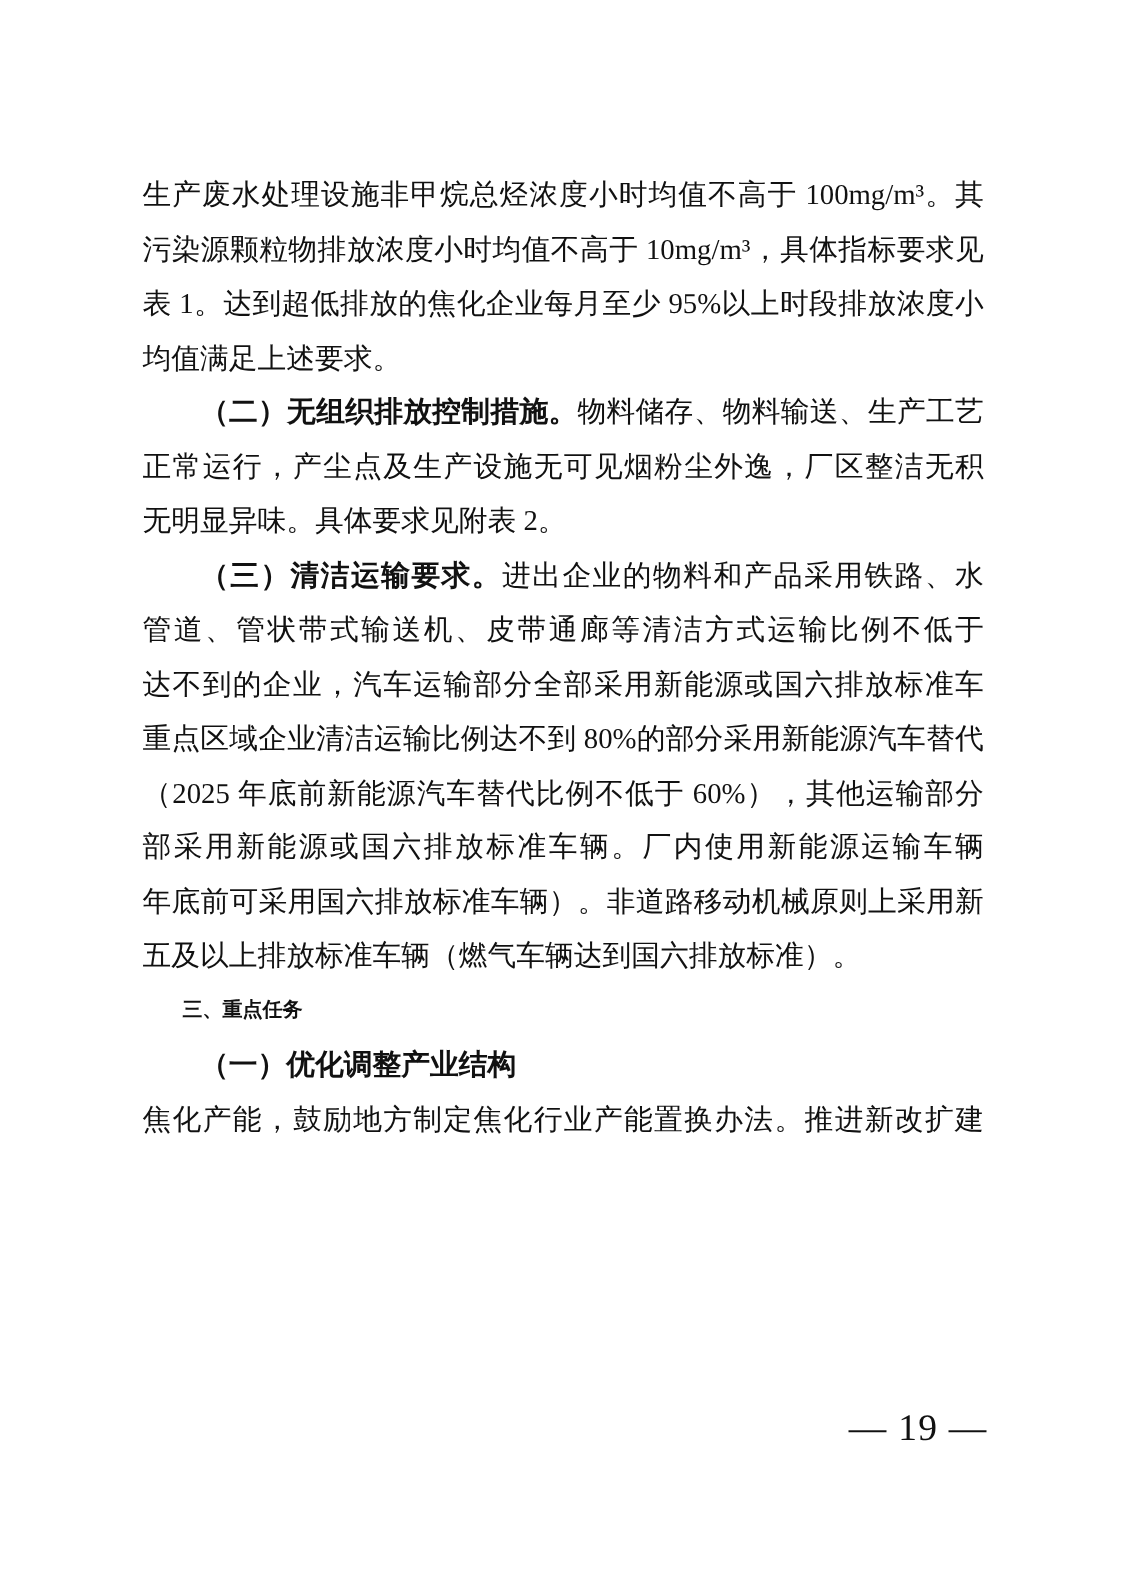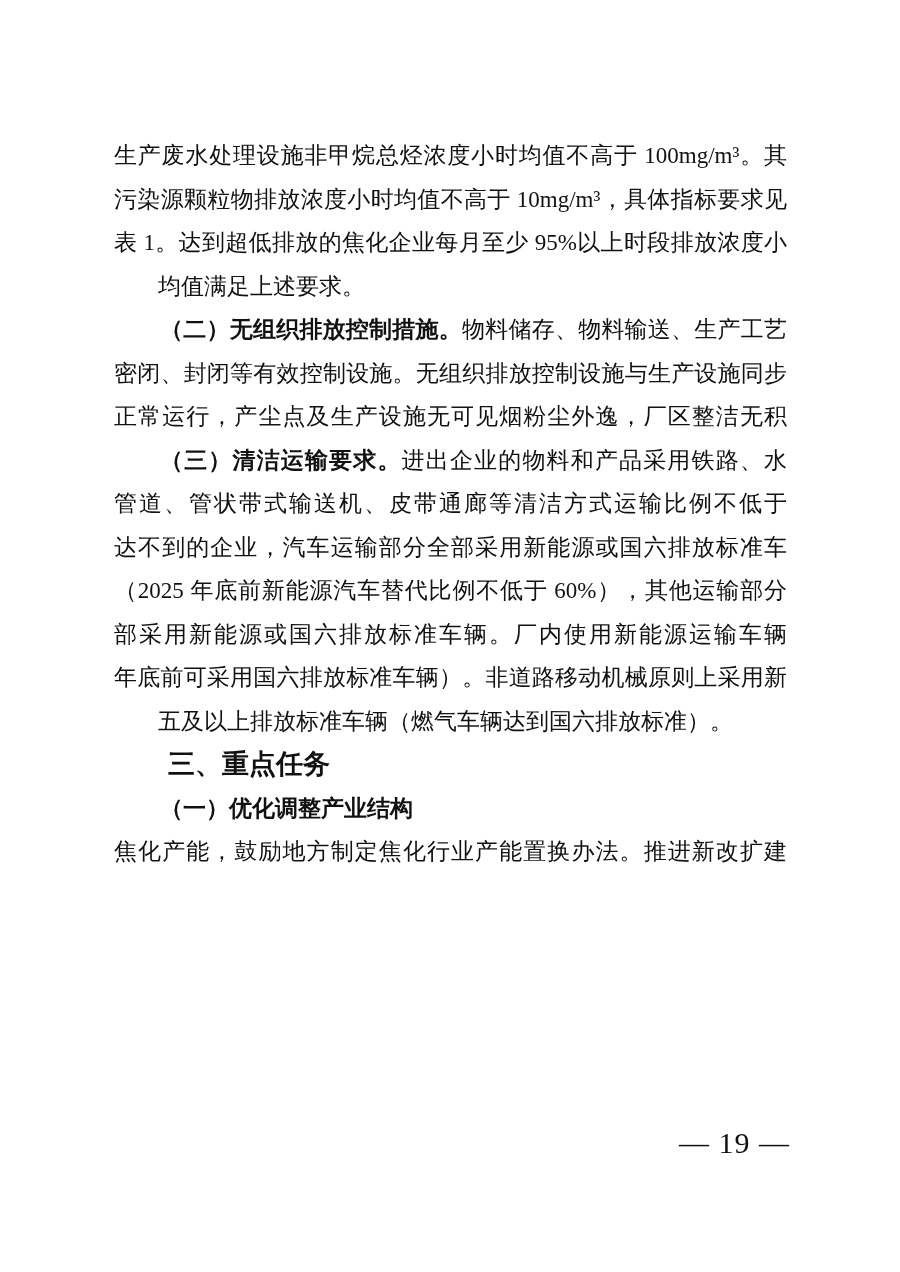--- a/index.html
+++ b/index.html
@@ -30,33 +30,32 @@
     height: 43.5px;
     line-height: 43.5px;
     font-size: 23px;
     text-align: justify;
     text-align-last: justify;
     overflow: hidden;
   }
   .line.flush {
     text-align: left;
     text-align-last: left;
-    margin-left: 44px;
   }
   .line.indent {
     text-indent: 2em;
     font-family: Liberation Serif, serif;
   }
   .lead {
     font-weight: bold;
   }
   .line.h1 {
     font-family: "Liberation Sans", sans-serif;
     font-weight: bold;
-    font-size: 27px;
+    font-size: 16px;
     text-align: left;
     text-align-last: left;
   }
   .line.h2 {
     font-weight: bold;
     font-size: 23px;
     text-align: right;
     text-align-last: left;
   }
   .footer {
@@ -76,26 +75,27 @@
 
 <div class="page">
   <div class="content">
 
     <div class="line">生产废水处理设施非甲烷总烃浓度小时均值不高于 100mg/m³。其他</div>
     <div class="line">污染源颗粒物排放浓度小时均值不高于 10mg/m³，具体指标要求见附</div>
     <div class="line">表 1。达到超低排放的焦化企业每月至少 95%以上时段排放浓度小时</div>
     <div class="line flush">均值满足上述要求。</div>
 
     <div class="line indent"><span class="lead">（二）无组织排放控制措施。</span><span>物料储存、物料输送、生产工艺</span></div>
-    <div class="line">密闭、封闭等有效控制设施。无组织排放控制设施与生产设施同步</div>
     <div class="line">正常运行，产尘点及生产设施无可见烟粉尘外逸，厂区整洁无积尘、</div>
+    <div class="line flush">无明显异味。具体要求见附表 2。</div>
 
     <div class="line indent"><span class="lead">（三）清洁运输要求。</span><span>进出企业的物料和产品采用铁路、水路、</span></div>
     <div class="line">管道、管状带式输送机、皮带通廊等清洁方式运输比例不低于 80%；</div>
     <div class="line">达不到的企业，汽车运输部分全部采用新能源或国六排放标准车辆。</div>
+    <div class="line">重点区域企业清洁运输比例达不到 80%的部分采用新能源汽车替代</div>
     <div class="line">（2025 年底前新能源汽车替代比例不低于 60%），其他运输部分全</div>
     <div class="line">部采用新能源或国六排放标准车辆。厂内使用新能源运输车辆（2025</div>
     <div class="line">年底前可采用国六排放标准车辆）。非道路移动机械原则上采用新</div>
     <div class="line flush">五及以上排放标准车辆（燃气车辆达到国六排放标准）。</div>
 
     <div class="line h1 indent">三、重点任务</div>
     <div class="line h2 indent">（一）优化调整产业结构</div>
 
     <div class="line">焦化产能，鼓励地方制定焦化行业产能置换办法。推进新改扩建（含</div>
 

